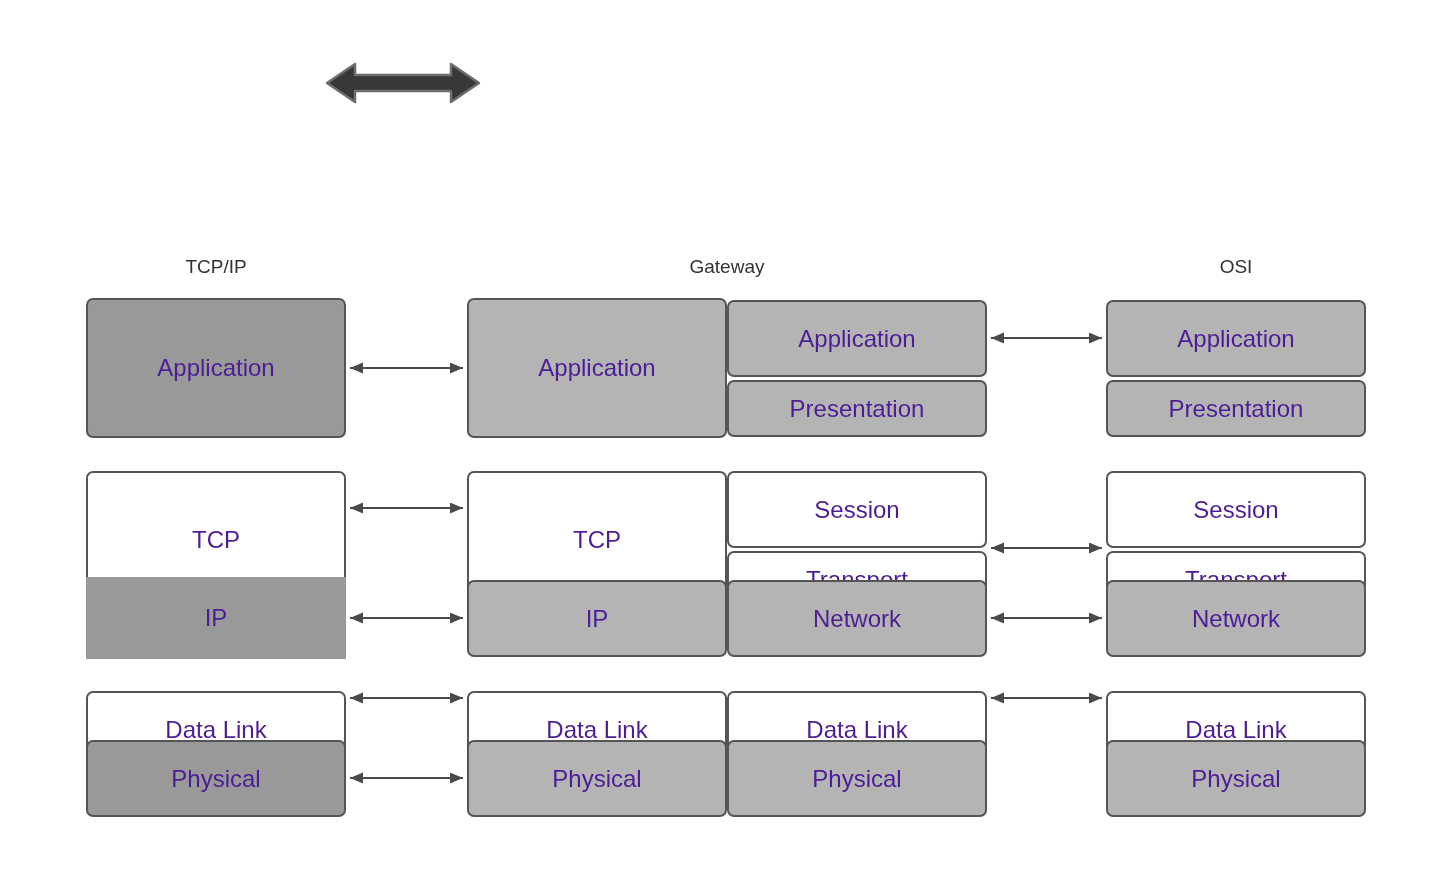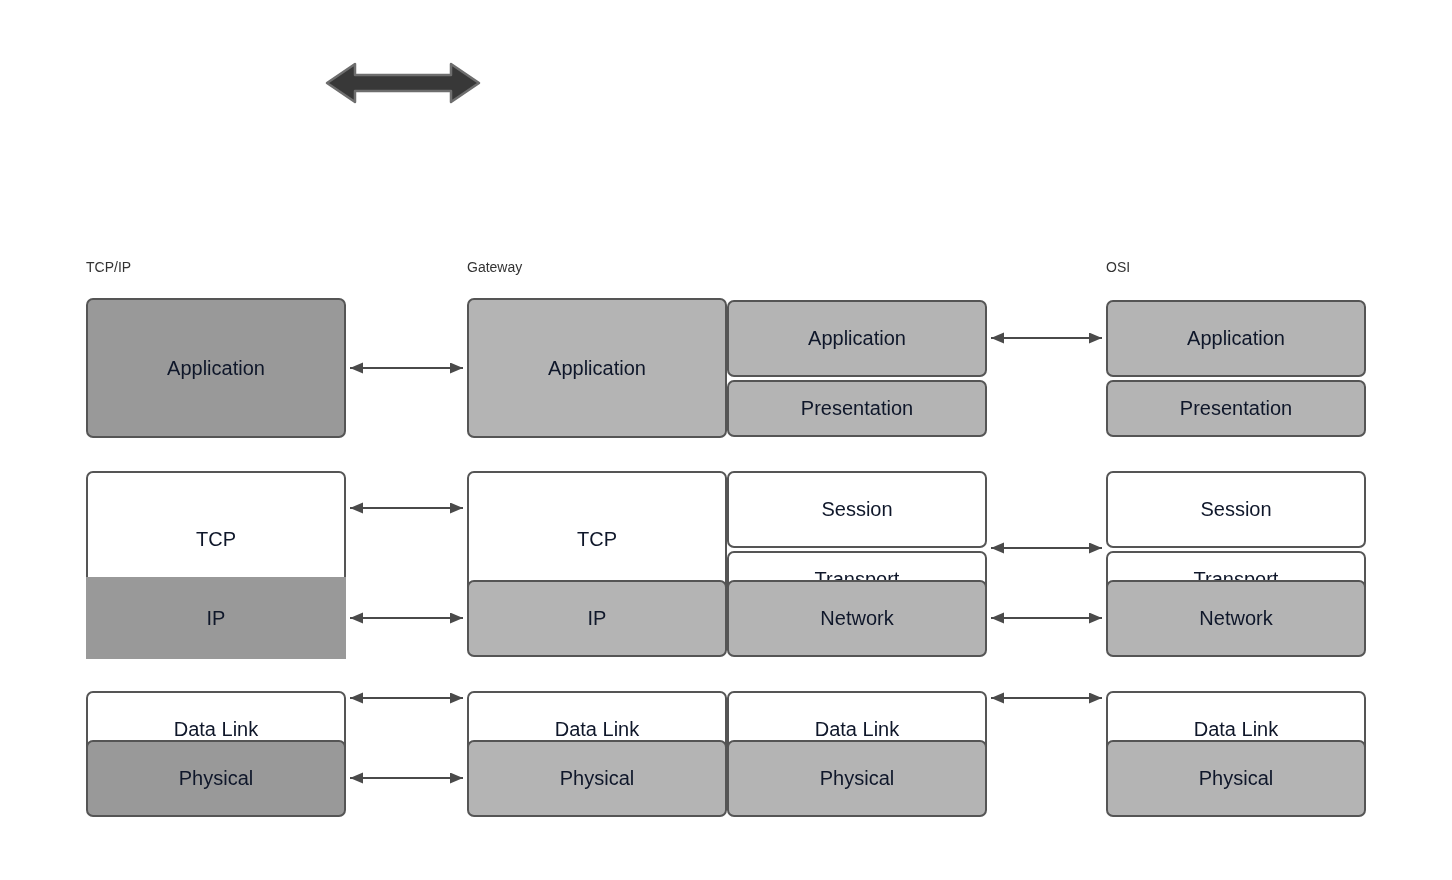--- a/index.html
+++ b/index.html
@@ -1,28 +1,28 @@
 <!DOCTYPE html>
 <html><head>
 <meta charset="utf-8">
 <style>
   html,body{margin:0;padding:0;background:#ffffff;}
   .canvas{
     position:relative;width:1452px;height:880px;background:#ffffff;
     font-family:"Liberation Sans","DejaVu Sans",sans-serif;overflow:hidden;
   }
   .col-title{
-    position:absolute;top:256px;text-align:left;
-    font-size:14px;color:#333333;line-height:22px;
+    position:absolute;top:256px;text-align:center;
+    font-size:19px;color:#333333;line-height:22px;
   }
   .box{
     position:absolute;box-sizing:border-box;width:260px;
     border:2px solid #555555;border-radius:7px;
     display:flex;align-items:center;justify-content:center;
-    font-size:20px;color:#0f172a;
+    font-size:24px;color:#4c1d95;
   }
   .dark{background:#999999;}
   .light{background:#b4b4b4;}
   .white{background:#ffffff;margin-top:31px;}
   .borderless{border:none;border-radius:0;}
   svg{position:absolute;display:block;}
 </style>
 </head>
 <body>
 

